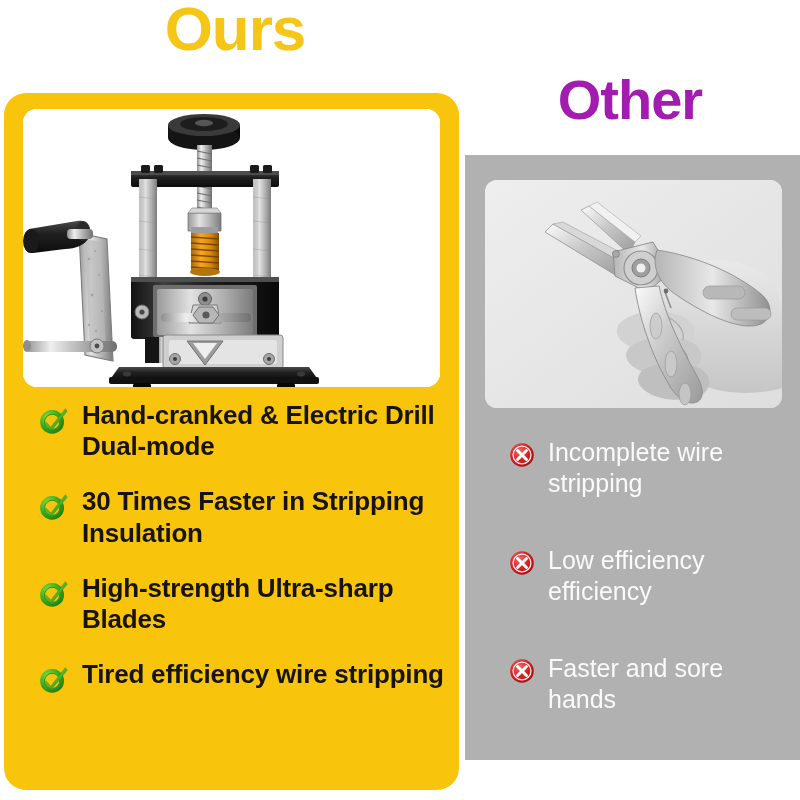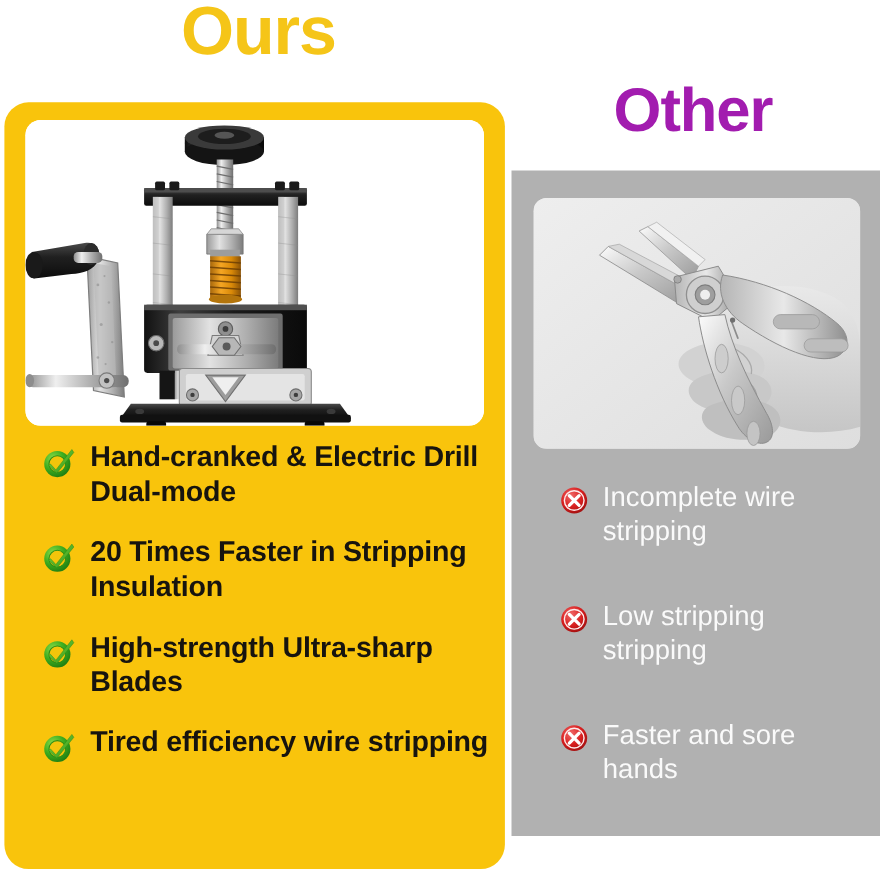--- a/index.html
+++ b/index.html
@@ -256,21 +256,21 @@
       </div>
 
       <div class="bullet">
         <span class="bullet-icon">
           <svg viewBox="0 0 32 32">
             <circle cx="16" cy="16" r="14.5" fill="url(#redG)"></circle>
             <circle cx="16" cy="16" r="11" fill="none" stroke="#fdecec" stroke-width="1.6"></circle>
             <path d="M10.5 10.5 L21.5 21.5 M21.5 10.5 L10.5 21.5" stroke="#ffffff" stroke-width="3.6" stroke-linecap="round"></path>
           </svg>
         </span>
-        <span class="bullet-text">Low stripping stripping</span>
+        <span class="bullet-text">Low efficiency efficiency</span>
       </div>
 
       <div class="bullet">
         <span class="bullet-icon">
           <svg viewBox="0 0 32 32">
             <circle cx="16" cy="16" r="14.5" fill="url(#redG)"></circle>
             <circle cx="16" cy="16" r="11" fill="none" stroke="#fdecec" stroke-width="1.6"></circle>
             <path d="M10.5 10.5 L21.5 21.5 M21.5 10.5 L10.5 21.5" stroke="#ffffff" stroke-width="3.6" stroke-linecap="round"></path>
           </svg>
         </span>
@@ -481,21 +481,21 @@
 
       <div class="bullet">
         <span class="bullet-icon">
           <svg viewBox="0 0 34 34">
             <circle cx="16" cy="18" r="13.5" fill="url(#grnG)"></circle>
             <circle cx="16" cy="18" r="8.6" fill="#f3c50b"></circle>
             <circle cx="16" cy="18" r="8.6" fill="none" stroke="#2c8f16" stroke-width="1.1"></circle>
             <path d="M9 18 L14.5 24 L31 3 L33 6 L15.5 27.5 L7 19.5 Z" fill="url(#tickG)" stroke="#2b8d15" stroke-width="0.5"></path>
           </svg>
         </span>
-        <span class="bullet-text">20 Times Faster in Stripping Insulation</span>
+        <span class="bullet-text">30 Times Faster in Stripping Insulation</span>
       </div>
 
       <div class="bullet">
         <span class="bullet-icon">
           <svg viewBox="0 0 34 34">
             <circle cx="16" cy="18" r="13.5" fill="url(#grnG)"></circle>
             <circle cx="16" cy="18" r="8.6" fill="#f3c50b"></circle>
             <circle cx="16" cy="18" r="8.6" fill="none" stroke="#2c8f16" stroke-width="1.1"></circle>
             <path d="M9 18 L14.5 24 L31 3 L33 6 L15.5 27.5 L7 19.5 Z" fill="url(#tickG)" stroke="#2b8d15" stroke-width="0.5"></path>
           </svg>

